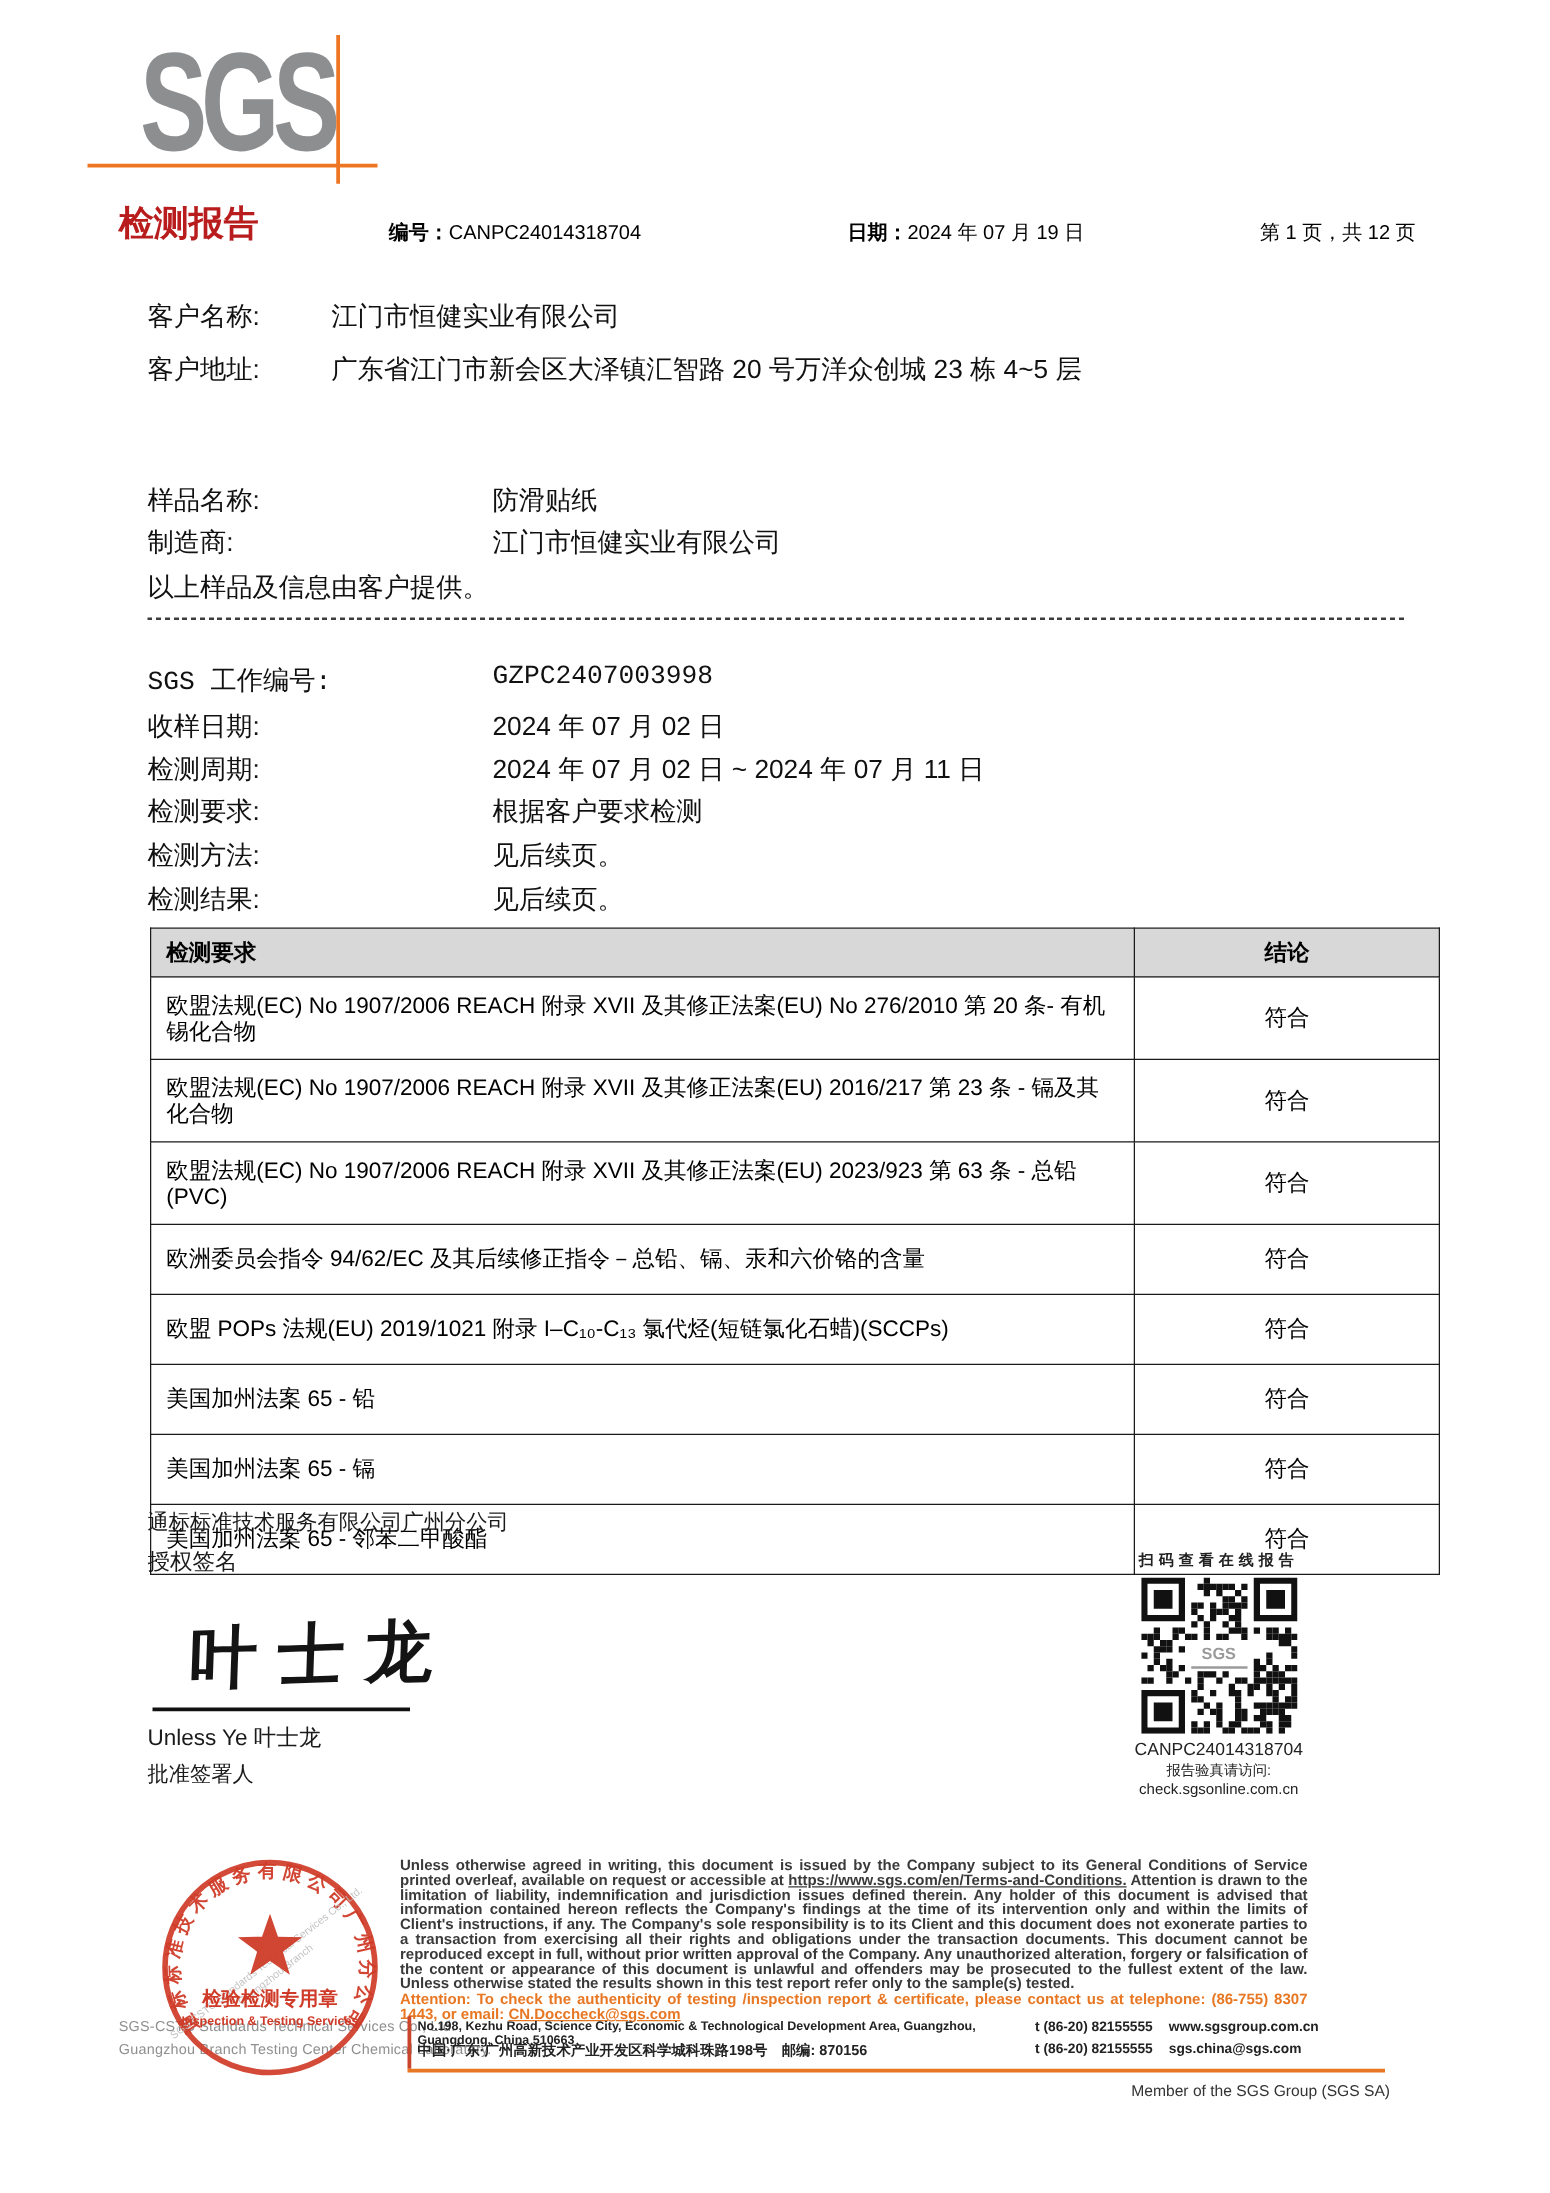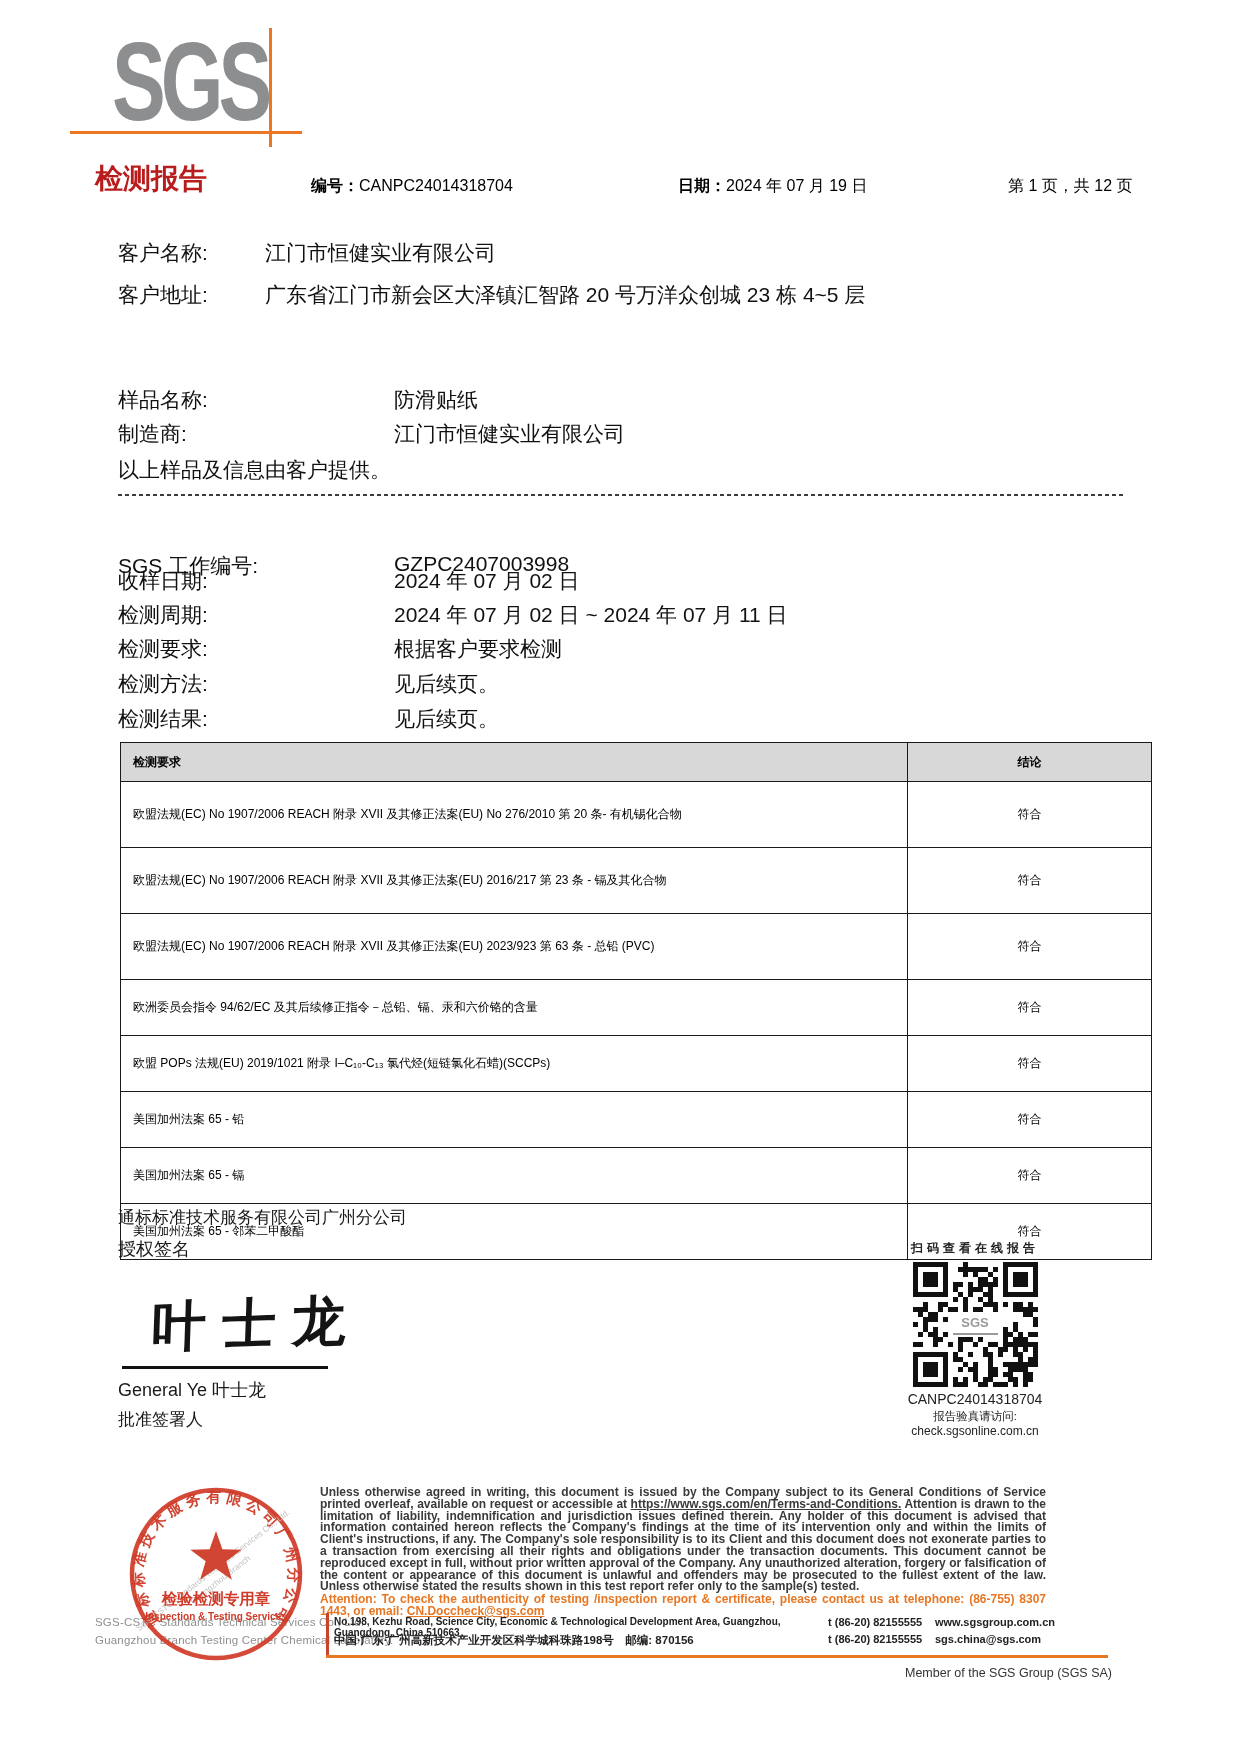--- a/index.html
+++ b/index.html
@@ -14,21 +14,21 @@
   .title{position:absolute;left:95px;top:160px;font-size:28px;font-weight:800;color:#b91c1c;}
   .hinfo{position:absolute;top:176px;font-size:16px;color:#000;}
   .hinfo b{font-weight:700;}
   
   .row{position:absolute;left:118px;font-size:21px;color:#111;width:1010px;}
   .row .val{position:absolute;top:0;}
   .dash{position:absolute;left:118px;top:494px;width:1007px;height:2px;
         background:repeating-linear-gradient(90deg,#3c3c3c 0 4px,transparent 4px 7px);}
   
   table.res{position:absolute;left:120px;top:742px;width:1005px;border-collapse:collapse;
-            table-layout:fixed;font-size:12px;color:#000;}
+            table-layout:fixed;font-size:18px;color:#000;}
   table.res th,table.res td{border:1.8px solid #1a1a1a;line-height:21px;}
   table.res th{background:#d8d8d8;font-weight:700;height:30px;}
   th.c1,td.c1{width:764px;text-align:left;padding:4px 10px 4px 12px;}
   th.c2,td.c2{width:241px;text-align:center;}
   tr.h2 td{height:57px;} tr.h1 td{height:47px;}
   
   .sig-company{position:absolute;left:118px;top:1206px;font-size:17px;}
   .sig-auth{position:absolute;left:118px;top:1237px;font-size:18px;}
   .handwrite{position:absolute;left:152px;top:1288px;font-size:54px;font-weight:800;color:#141414;
              letter-spacing:16px;transform:rotate(-2deg) skewX(-4deg);font-family:"DejaVu Sans",sans-serif;}
@@ -90,21 +90,21 @@
     <span class="val" style="left:276px;">防滑贴纸</span>
   </div>
   <div class="row" style="top:420px;">
     <span>制造商:</span>
     <span class="val" style="left:276px;">江门市恒健实业有限公司</span>
   </div>
   <div class="row" style="top:456px;">以上样品及信息由客户提供。</div>
 
   <div class="dash"></div>
 
-  <div class="row" style="top:552px;">
+  <div class="row" style="top:530px;font-family:Liberation Mono, monospace;">
     <span>SGS 工作编号:</span>
     <span class="val" style="left:276px;">GZPC2407003998</span>
   </div>
   <div class="row" style="top:567px;">
     <span>收样日期:</span>
     <span class="val" style="left:276px;">2024 年 07 月 02 日</span>
   </div>
   <div class="row" style="top:601px;">
     <span>检测周期:</span>
     <span class="val" style="left:276px;">2024 年 07 月 02 日 ~ 2024 年 07 月 11 日</span>
@@ -160,21 +160,21 @@
       <td class="c1">美国加州法案 65 - 邻苯二甲酸酯</td>
       <td class="c2">符合</td>
     </tr>
   </tbody>
     </table>
 
   <div class="sig-company">通标标准技术服务有限公司广州分公司</div>
   <div class="sig-auth">授权签名</div>
   <div class="handwrite">叶士龙</div>
   <div class="sig-line"></div>
-  <div class="sig-name">General Ye 叶士龙</div>
+  <div class="sig-name">Unless Ye 叶士龙</div>
   <div class="sig-role">批准签署人</div>
 
   <div class="qr-wrap">
     <div class="qr-title">扫码查看在线报告</div>
     <div class="qr-box">
       <svg id="qr" width="125" height="125" viewBox="0 0 125 125">
           <g fill="#111">
             <rect x="50" y="0" width="5" height="5"></rect>
             <rect x="45" y="5" width="5" height="5"></rect>
             <rect x="50" y="5" width="5" height="5"></rect>

